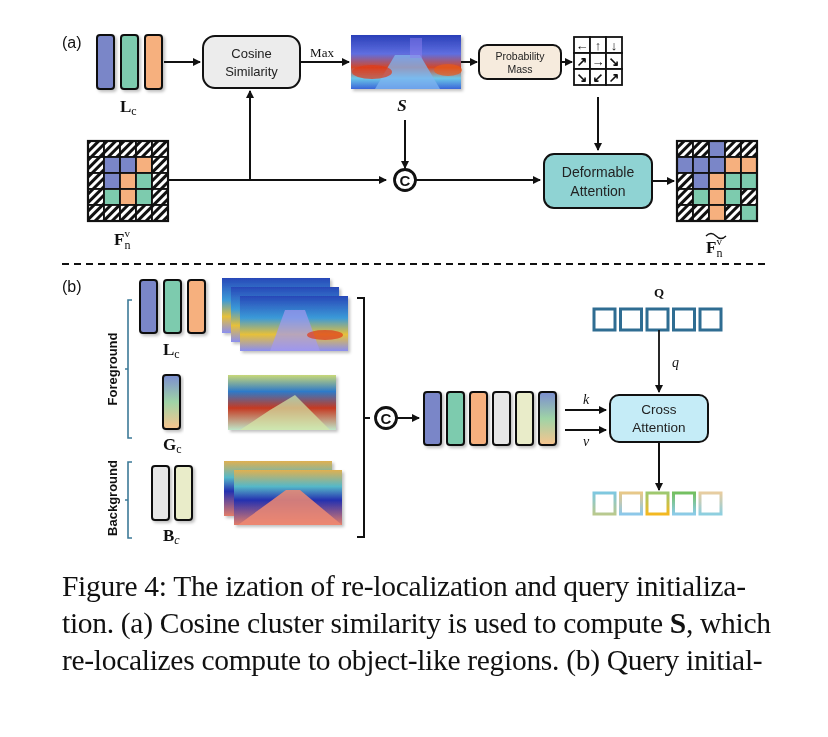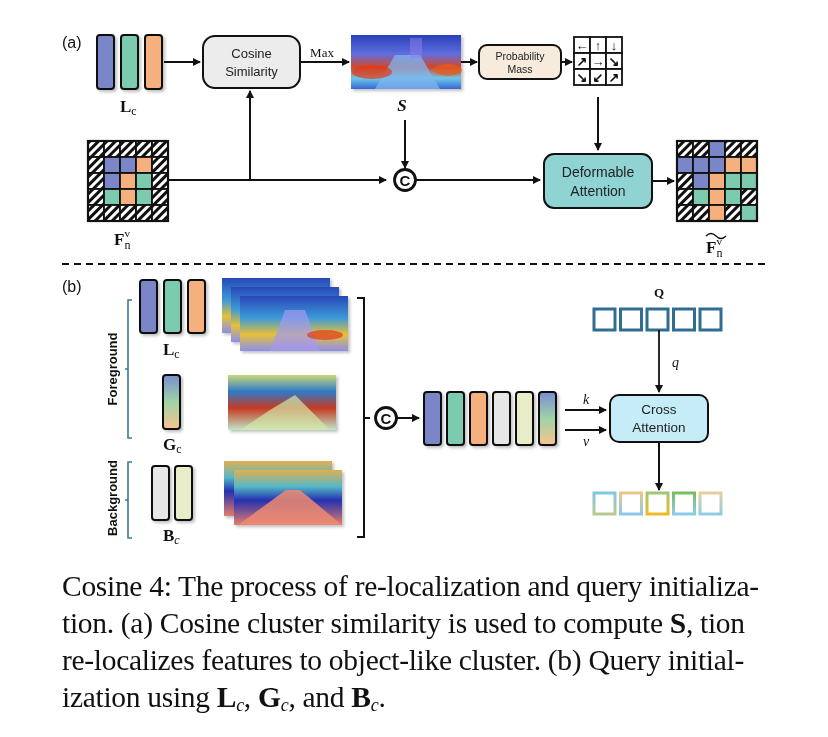--- a/index.html
+++ b/index.html
@@ -308,17 +308,16 @@
   <g id="qOut">
       <rect x="594" y="493" width="21" height="21" fill="#fff" stroke="url(#qg0)" stroke-width="3"></rect>
       <rect x="620.5" y="493" width="21" height="21" fill="#fff" stroke="url(#qg1)" stroke-width="3"></rect>
       <rect x="647" y="493" width="21" height="21" fill="#fff" stroke="url(#qg2)" stroke-width="3"></rect>
       <rect x="673.5" y="493" width="21" height="21" fill="#fff" stroke="url(#qg3)" stroke-width="3"></rect>
       <rect x="700" y="493" width="21" height="21" fill="#fff" stroke="url(#qg4)" stroke-width="3"></rect>
     </g>
 </svg>
 
 <div class="caption">
-  <span class="line">Cosine 4: The process of re-localization and query initializa-</span>
-  <span class="line"><span>tion. (a) Cosine cluster similarity is used to compute </span><b>S</b><span>, tion</span></span>
-  <span class="line">re-localizes features to object-like cluster. (b) Query initial-</span>
-  <span class="line"><span>ization using </span><b>L</b><sub>c</sub><span>, </span><b>G</b><sub>c</sub><span>, and </span><b>B</b><sub>c</sub><span>.</span></span>
+  <span class="line">Figure 4: The ization of re-localization and query initializa-</span>
+  <span class="line"><span>tion. (a) Cosine cluster similarity is used to compute </span><b>S</b><span>, which</span></span>
+  <span class="line">re-localizes compute to object-like regions. (b) Query initial-</span>
 </div>
 
 </body></html>

